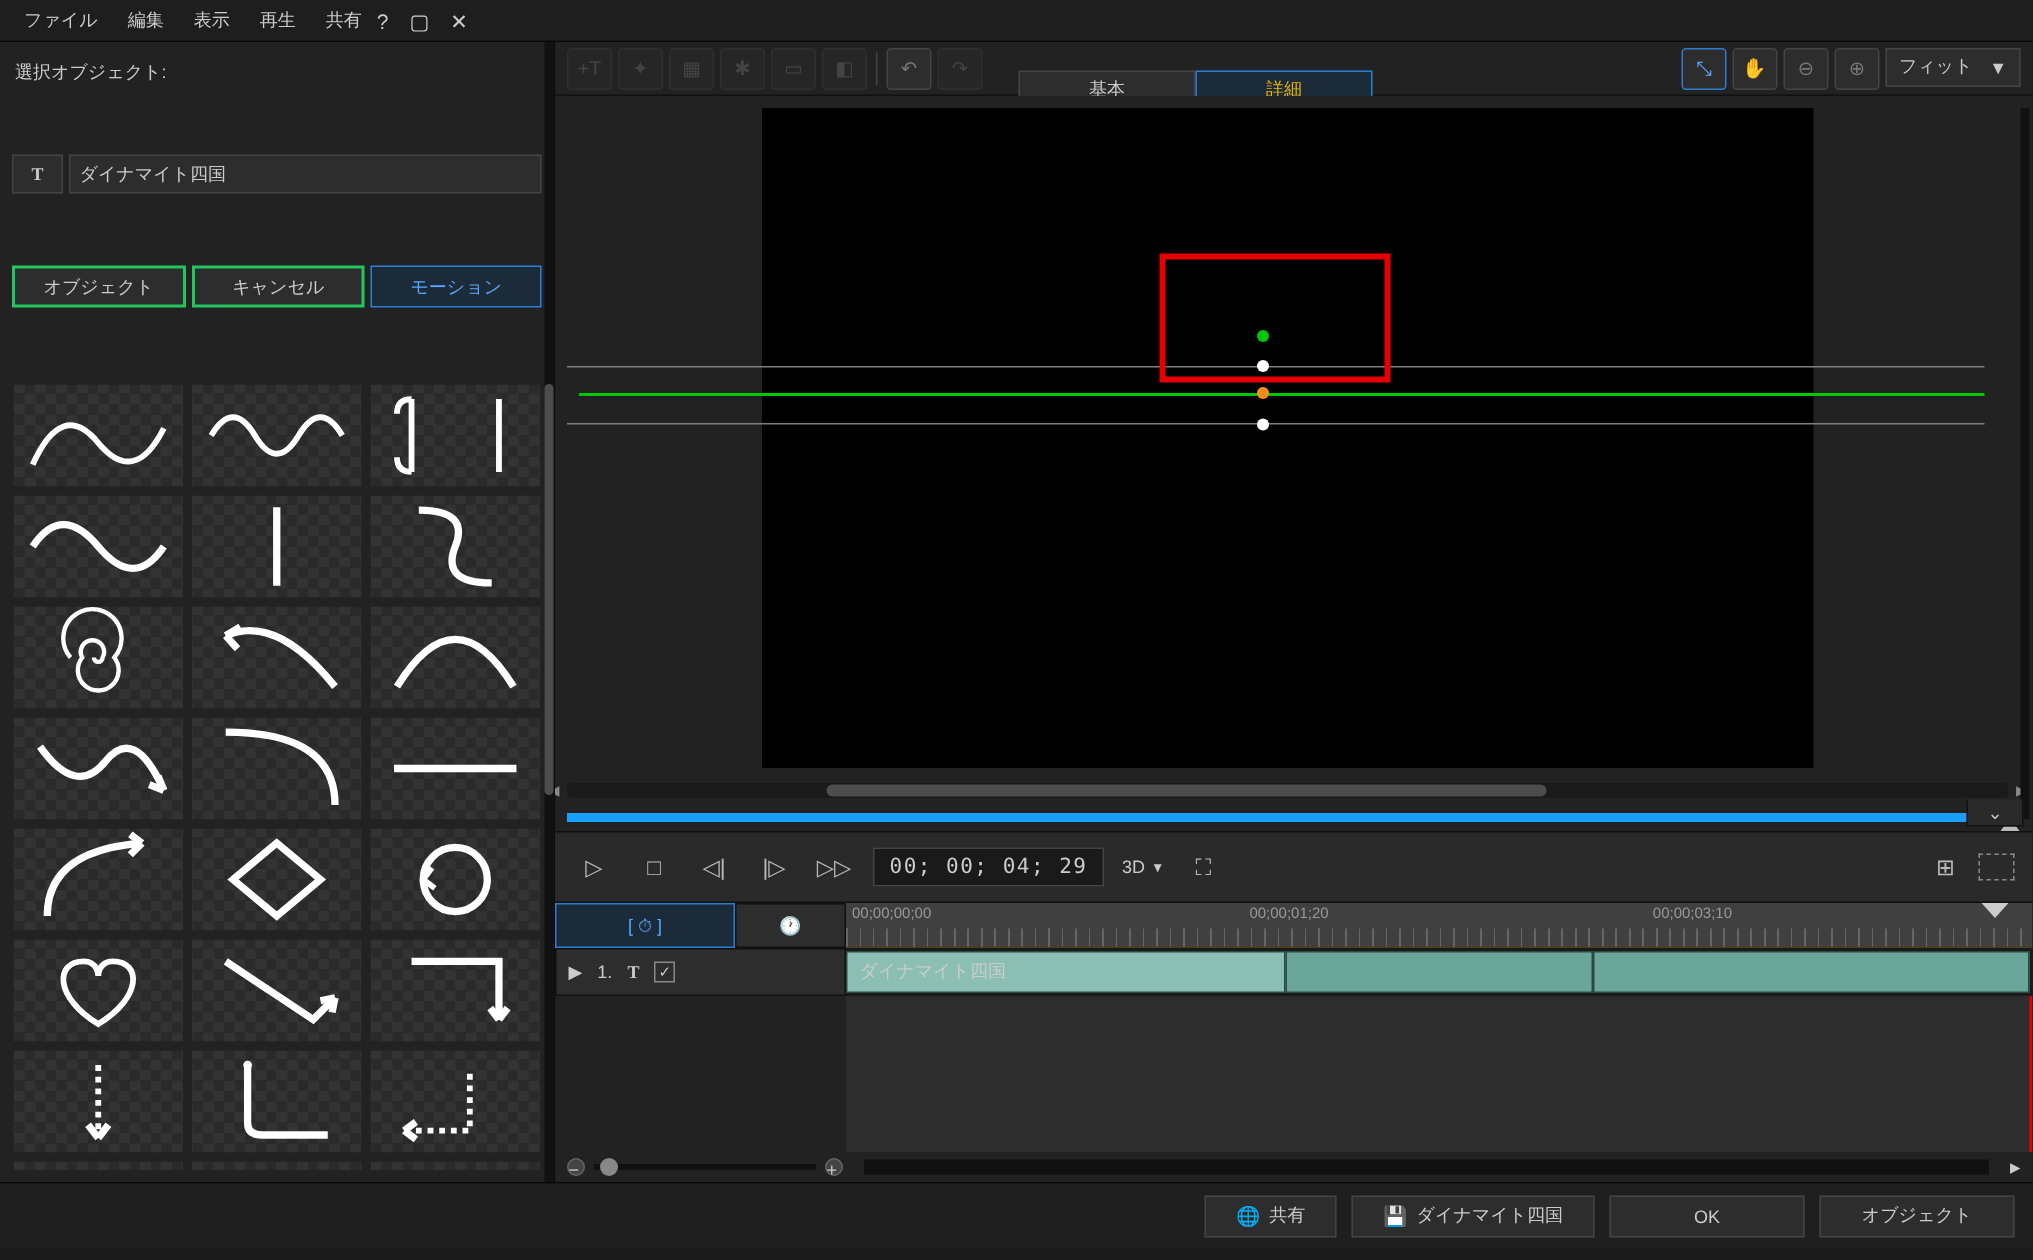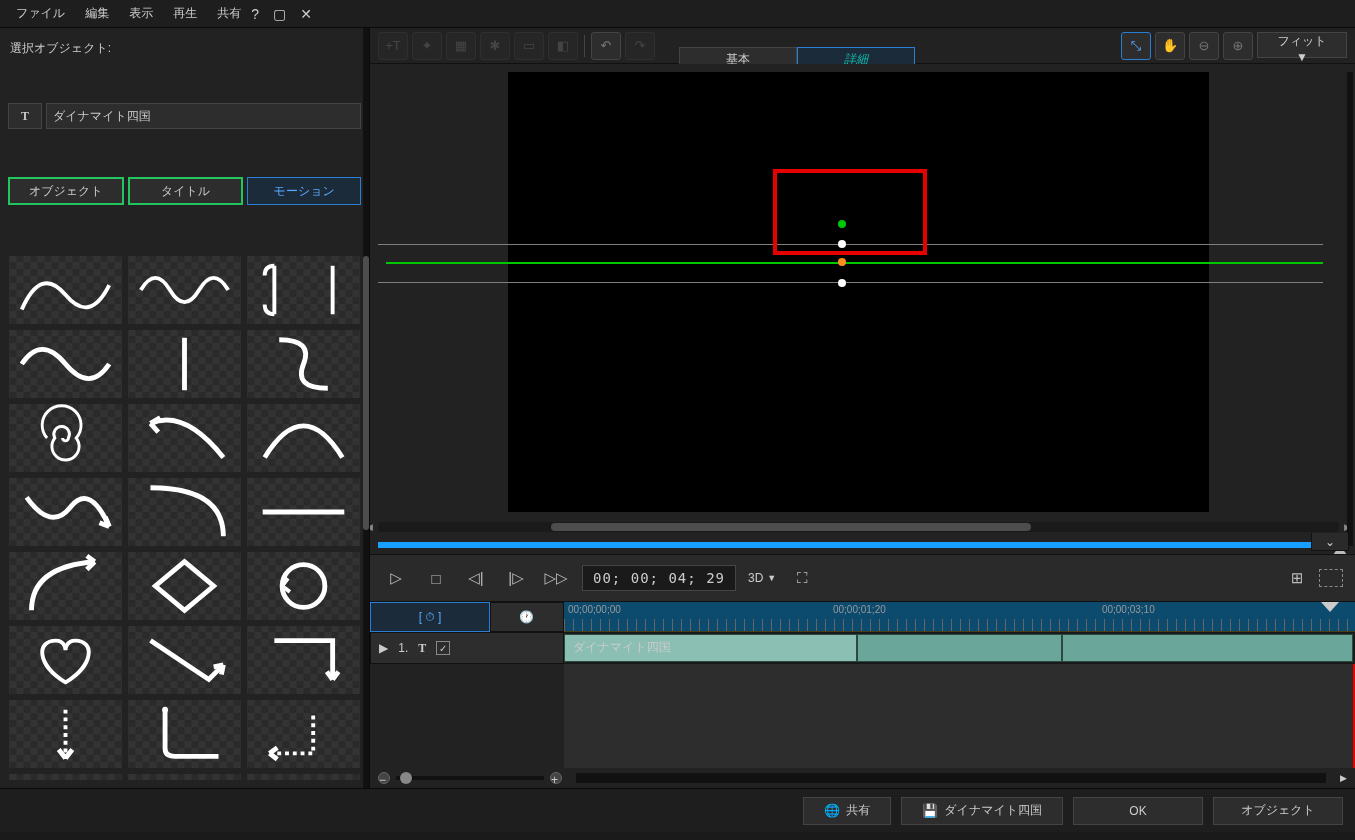--- a/index.html
+++ b/index.html
@@ -35,24 +35,24 @@
 
 
 .right { flex: 1; display: flex; flex-direction: column; background: #222; }
 
 .toolbar { height: 36px; display: flex; align-items: center; padding: 4px 8px; gap: 4px; border-bottom: 1px solid #111; }
 .tool-btn { width: 30px; height: 28px; background: #2d2d2d; border: 1px solid #444; border-radius: 3px; display: flex; align-items: center; justify-content: center; cursor: pointer; font-size: 13px; color: #777; }
 .tool-btn.faded { opacity: .4; }
 .tool-sep { width: 1px; height: 22px; background: #444; margin: 0 2px; }
 .mode-group { display: flex; gap: 0; margin-left: 20px; }
 .mode-btn { width: 118px; height: 26px; background: #2d2d2d; border: 1px solid #444; display: flex; align-items: center; justify-content: center; cursor: pointer; margin-top: 28px; }
-.mode-btn.active { background: #1b2b3a; border-color: #2a7fd4; color: #14b8a6; font-style: italic; }
+.mode-btn.active { background: #1b2b3a; border-color: #2a7fd4; color: #eab308; }
 .right-tools { display: flex; gap: 4px; margin-left: auto; }
 .right-tools .tool-btn.active { border-color: #2a7fd4; color: #58a8ff; }
-.fit-dd { width: 90px; height: 26px; background: #2d2d2d; border: 1px solid #444; display: flex; align-items: center; justify-content: space-between; padding: 0 8px; cursor: pointer; flex-direction: column; }
+.fit-dd { width: 90px; height: 26px; background: #2d2d2d; border: 1px solid #444; display: flex; align-items: center; justify-content: space-between; padding: 0 8px; cursor: pointer; }
 
 .canvas-wrap { flex: 1; position: relative; background: #222; overflow: hidden; }
 .canvas-scroll-v { position: absolute; right: 2px; top: 8px; bottom: 8px; width: 6px; background: #111; }
 .canvas-inner { position: absolute; top: 8px; bottom: 42px; left: 8px; right: 16px; background: #222; }
 .black-stage { position: absolute; left: 130px; right: 130px; top: 0; bottom: 0; background: #000; }
 .red-box { position: absolute; left: 395px; top: 97px; width: 154px; height: 86px; border: 4px solid #e60000; }
 .guide { position: absolute; left: 0; right: 16px; height: 1px; background: #7f7f7f; }
 .green-line { position: absolute; left: 8px; right: 16px; height: 2px; background: #00c800; }
 .dot { position: absolute; width: 8px; height: 8px; border-radius: 50%; }
 .h-scroll { position: absolute; left: 8px; right: 16px; bottom: 22px; height: 10px; background: #1a1a1a; border-radius: 3px; }
@@ -67,21 +67,21 @@
 .timecode { background: #1a1a1a; border: 1px solid #444; padding: 4px 10px; font-family: monospace; font-size: 14px; letter-spacing: 1px; }
 .pb-right { position: absolute; right: 12px; display: flex; gap: 8px; align-items: center; }
 .chev-box { position: absolute; right: 6px; top: -22px; width: 38px; height: 18px; background: #2a2a2a; border: 1px solid #111; border-top: none; display: flex; align-items: center; justify-content: center; cursor: pointer; }
 
 
 .timeline { height: 186px; background: #222; display: flex; flex-direction: column; }
 .tl-header { height: 30px; display: flex; }
 .tl-left-head { width: 194px; display: flex; }
 .kf-tab { flex: 1; background: #1b2b3a; border: 1px solid #2a7fd4; display: flex; align-items: center; justify-content: center; color: #58a8ff; }
 .kf-tab2 { width: 74px; background: #2d2d2d; border: 1px solid #111; display: flex; align-items: center; justify-content: center; }
-.tl-ruler { flex: 1; position: relative; background: #0c4a6e; border-bottom: 1px solid #4b3e1a; }
+.tl-ruler { flex: 1; position: relative; background: #404040; border-bottom: 1px solid #4b3e1a; }
 .ruler-label { position: absolute; top: 2px; font-size: 10px; color: #999; }
 .ruler-ticks { position: absolute; bottom: 0; left: 0; right: 0; height: 12px;
   background: repeating-linear-gradient(90deg, #666 0 1px, transparent 1px 9px),
               repeating-linear-gradient(90deg, #888 0 1px, transparent 1px 45px); }
 .playhead { position: absolute; top: 0; right: 20px; width: 10px; height: 180px; }
 .playhead::before { content: ""; position: absolute; top: 0; left: -4px; border: 9px solid transparent; border-top: 10px solid #ccc; }
 .tl-row { height: 32px; display: flex; }
 .tl-row-head { width: 194px; background: #2d2d2d; border: 1px solid #111; display: flex; align-items: center; gap: 10px; padding: 0 8px; }
 .tl-row-body { flex: 1; position: relative; background: #1a1a1a; }
 .clip { position: absolute; top: 2px; bottom: 2px; background: #6aa79a; border: 1px solid #2a4a42; }
@@ -121,21 +121,21 @@
 <div class="main">
 
   <div class="sidebar" style="position:relative;gap:40px;">
     <div class="panel-label">選択オブジェクト:</div>
     <div class="obj-row">
       <div class="obj-icon">T</div>
       <div class="obj-name">ダイナマイト四国</div>
     </div>
     <div class="tabs">
       <div class="tab">オブジェクト</div>
-      <div class="tab">タイトル</div>
+      <div class="tab">キャンセル</div>
       <div class="tab active">モーション</div>
     </div>
     <div class="presets">
 
       <div class="preset">
           <svg viewBox="0 0 100 70">
             <path d="M5 55 Q25 10 50 40 T95 30" stroke="#fff" stroke-width="4" fill="none"></path>
           </svg>
         </div>
       <div class="preset">

